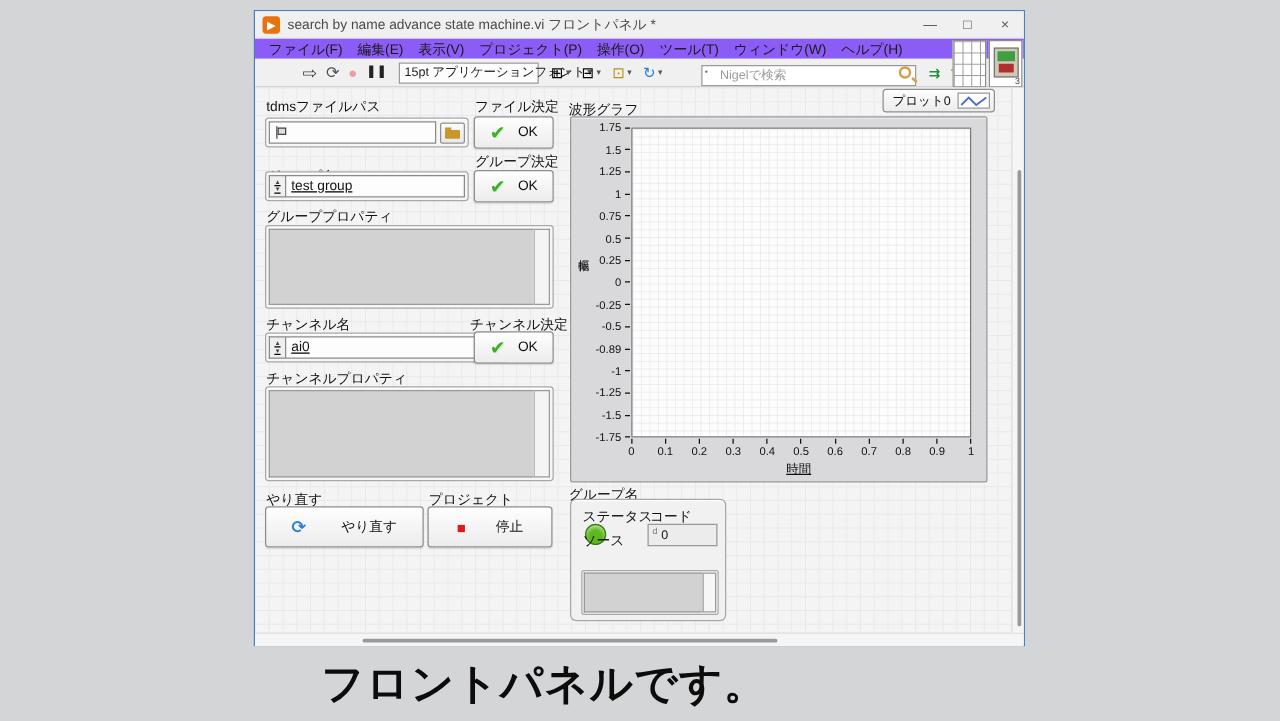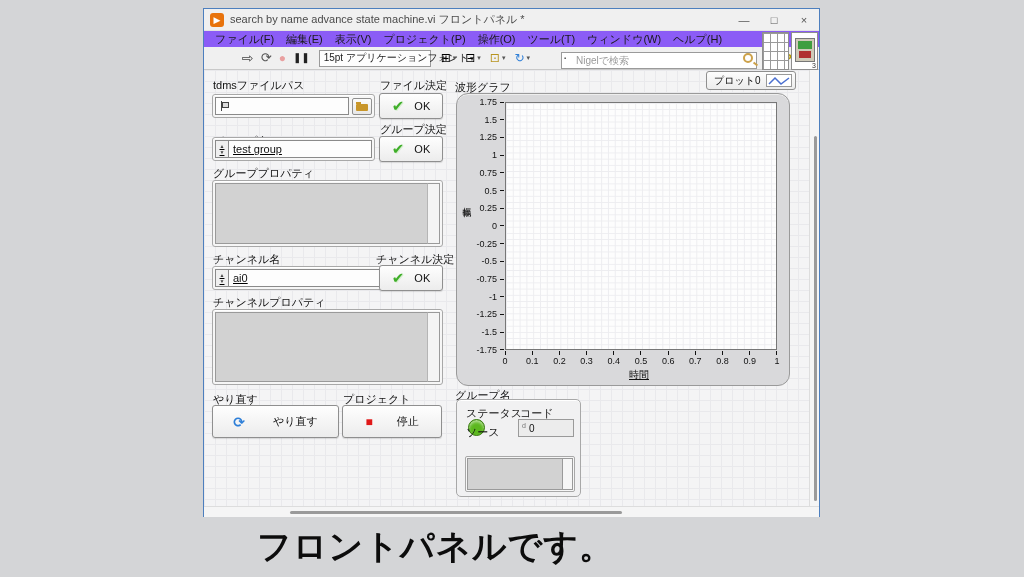--- a/index.html
+++ b/index.html
@@ -30,21 +30,21 @@
   .tb-run { color:#444; font-size:14px; }
   .tb-cont { color:#555; }
   .tb-abort { color:#e9a0a0; font-size:12px; }
   .tb-pause { color:#222; font-size:10px; font-weight:bold; letter-spacing:0px; }
   .font-dd { height:17px; width:112px; background:#fdfdfd; border:1px solid #9a9a9a; font-size:10px;
              color:#222; display:flex; align-items:center; padding:0 4px; margin:0 10px 0 2px; white-space:nowrap; }
   .font-dd .arrow { margin-left:auto; font-size:7px; color:#555; }
   .tool-dd { display:flex; align-items:center; margin-right:9px; font-size:11px; }
   .tool-dd .g { font-size:12px; }
   .tool-dd .arrow { font-size:7px; color:#555; margin-left:2px; }
-  .searchwrap { position:relative; width:196px; height:17px; margin-left:22px; }
+  .searchwrap { position:relative; width:172px; height:17px; margin-left:22px; }
   .searchwrap input { width:100%; height:100%; border:1px solid #9a9a9a; background:#fff;
                       font-size:10px; padding:0 18px 0 14px; color:#333; font-family:inherit; }
   .searchwrap input::placeholder { color:#9a9a9a; }
   .search-dd { position:absolute; left:3px; top:5px; width:7px; height:7px; font-size:6px; color:#555; }
   .mag { position:absolute; right:4px; top:3px; width:10px; height:10px; border:2px solid #cda24a;
          border-radius:50%; }
   .mag::after { content:""; position:absolute; left:8px; top:8px; width:5px; height:2px;
                 background:#cda24a; transform:rotate(40deg); }
   .tb-edit { color:#1f8f3a; font-size:11px; margin-left:10px; font-weight:bold; }
   .tb-help { color:#b89a00; font-size:13px; font-weight:bold; margin-left:8px; }
@@ -86,21 +86,21 @@
   .chk { color:#3fae29; font-size:15px; font-weight:bold; margin-right:10px; text-shadow:1px 1px 0 #d7efd0; }
   .redo-g { color:#2e7fd8; font-size:14px; font-weight:bold; margin-right:28px; }
   .stop-g { color:#e01818; font-size:12px; margin-right:24px; }
 
   .lvtext { position:absolute; background:#f6f6f6; border:1px solid #a8a8a8; border-radius:3px;
             box-shadow:inset 0 1px 0 #ffffff; padding:2px; display:flex; }
   .lvtext .inner { flex:1; background:#d2d2d2; border:1px solid #9a9a9a; border-right:none; }
   .lvtext .sb { width:13px; background:#f4f4f4; border:1px solid #9a9a9a; border-left:1px solid #b5b5b5; }
 
   
-  .graph-frame { position:absolute; background:#d9d9db; border:1px solid #9a9a9a; border-radius:12px;
+  .graph-frame { position:absolute; background:#d9d9db; border:1px solid #9a9a9a; border-radius:2px;
                  box-shadow:inset 0 1px 0 #eee; }
   .plot { position:absolute; background:#fdfdfd; border:1px solid #777;
           background-image:linear-gradient(#ededf0 1px,transparent 1px),
                            linear-gradient(90deg,#ededf0 1px,transparent 1px);
           background-size:6.8px 6.2px; }
   .yaxis { position:absolute; display:flex; flex-direction:column; justify-content:space-between; }
   .ytick { position:relative; height:0; display:flex; align-items:center; justify-content:flex-end; }
   .ytick span { font-size:9px; color:#111; margin-right:3px; }
   .ytick i { width:4px; height:1px; background:#111; }
   .xaxis { position:absolute; display:flex; justify-content:space-between; }
@@ -319,21 +319,21 @@
             </div>
             <div class="ytick">
               <span>-0.25</span>
               <i></i>
             </div>
             <div class="ytick">
               <span>-0.5</span>
               <i></i>
             </div>
             <div class="ytick">
-              <span>-0.75</span>
+              <span>-0.89</span>
               <i></i>
             </div>
             <div class="ytick">
               <span>-1</span>
               <i></i>
             </div>
             <div class="ytick">
               <span>-1.25</span>
               <i></i>
             </div>

